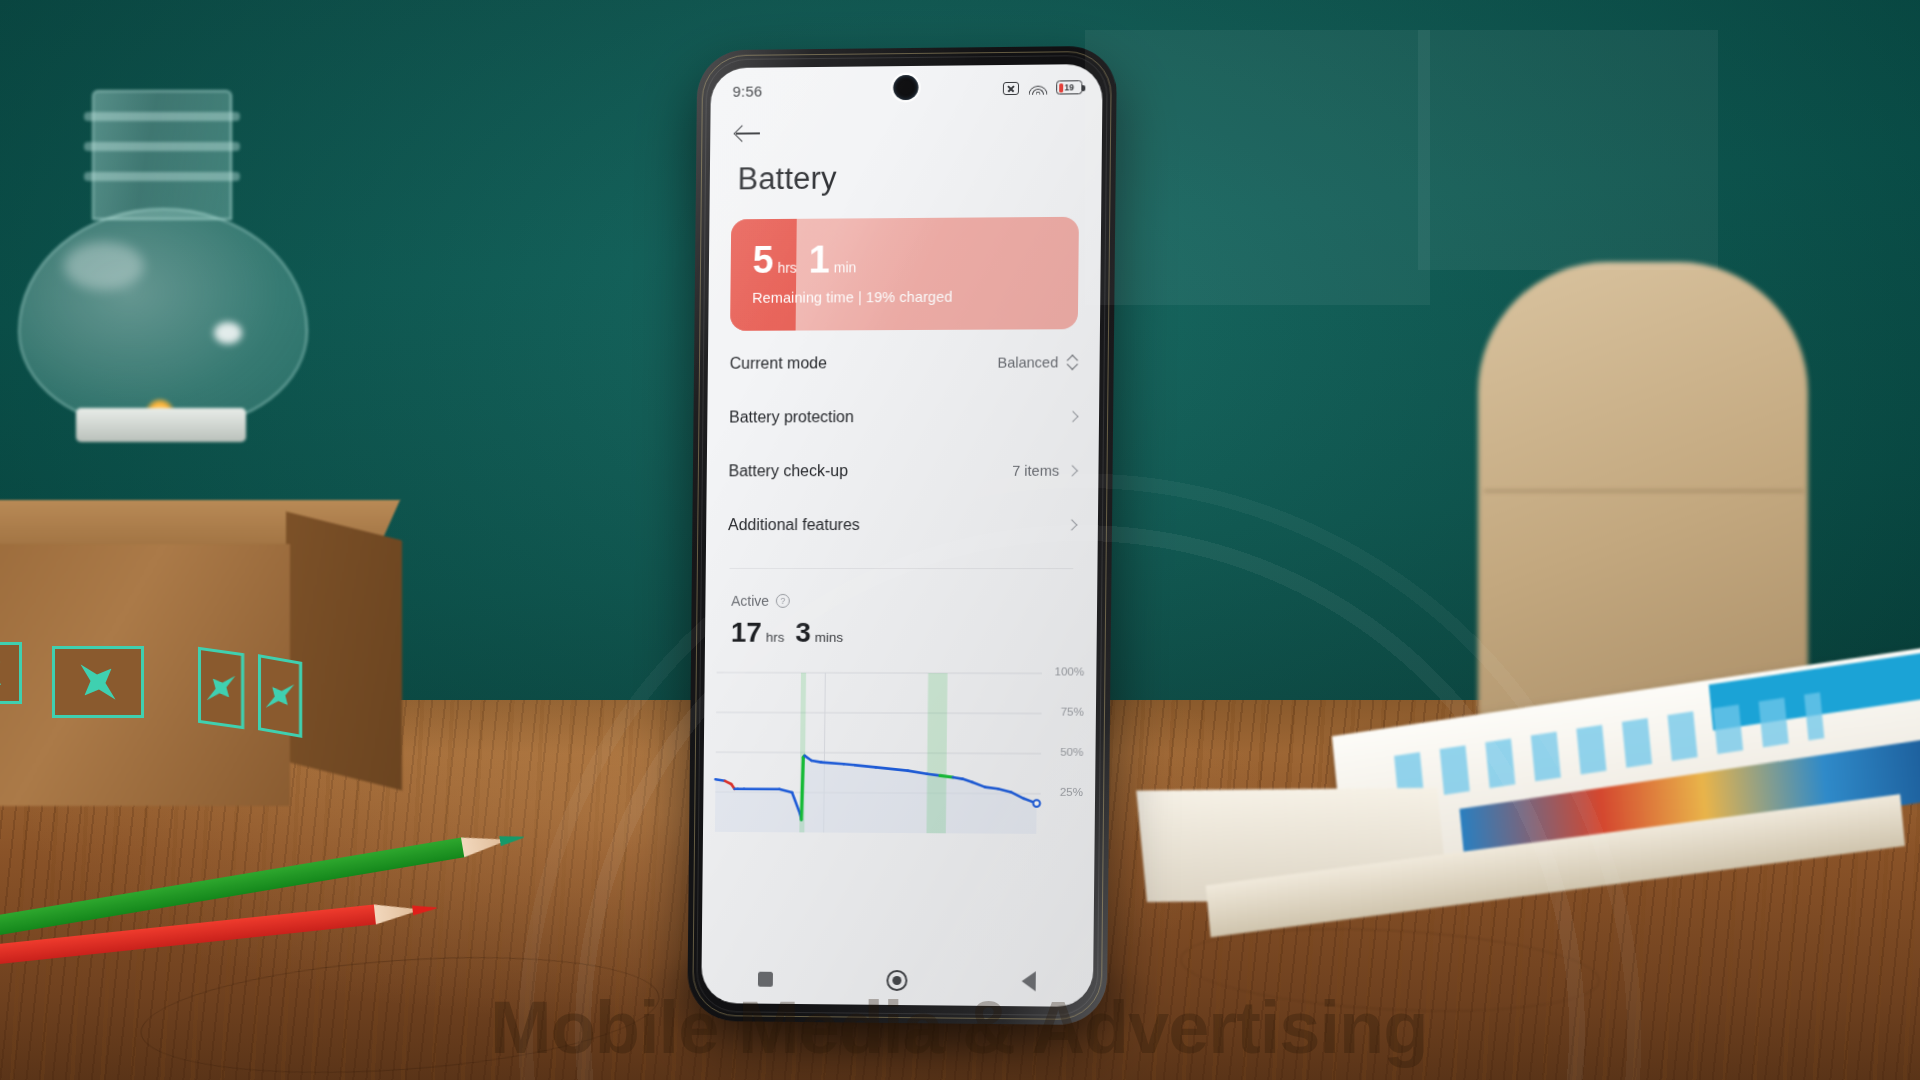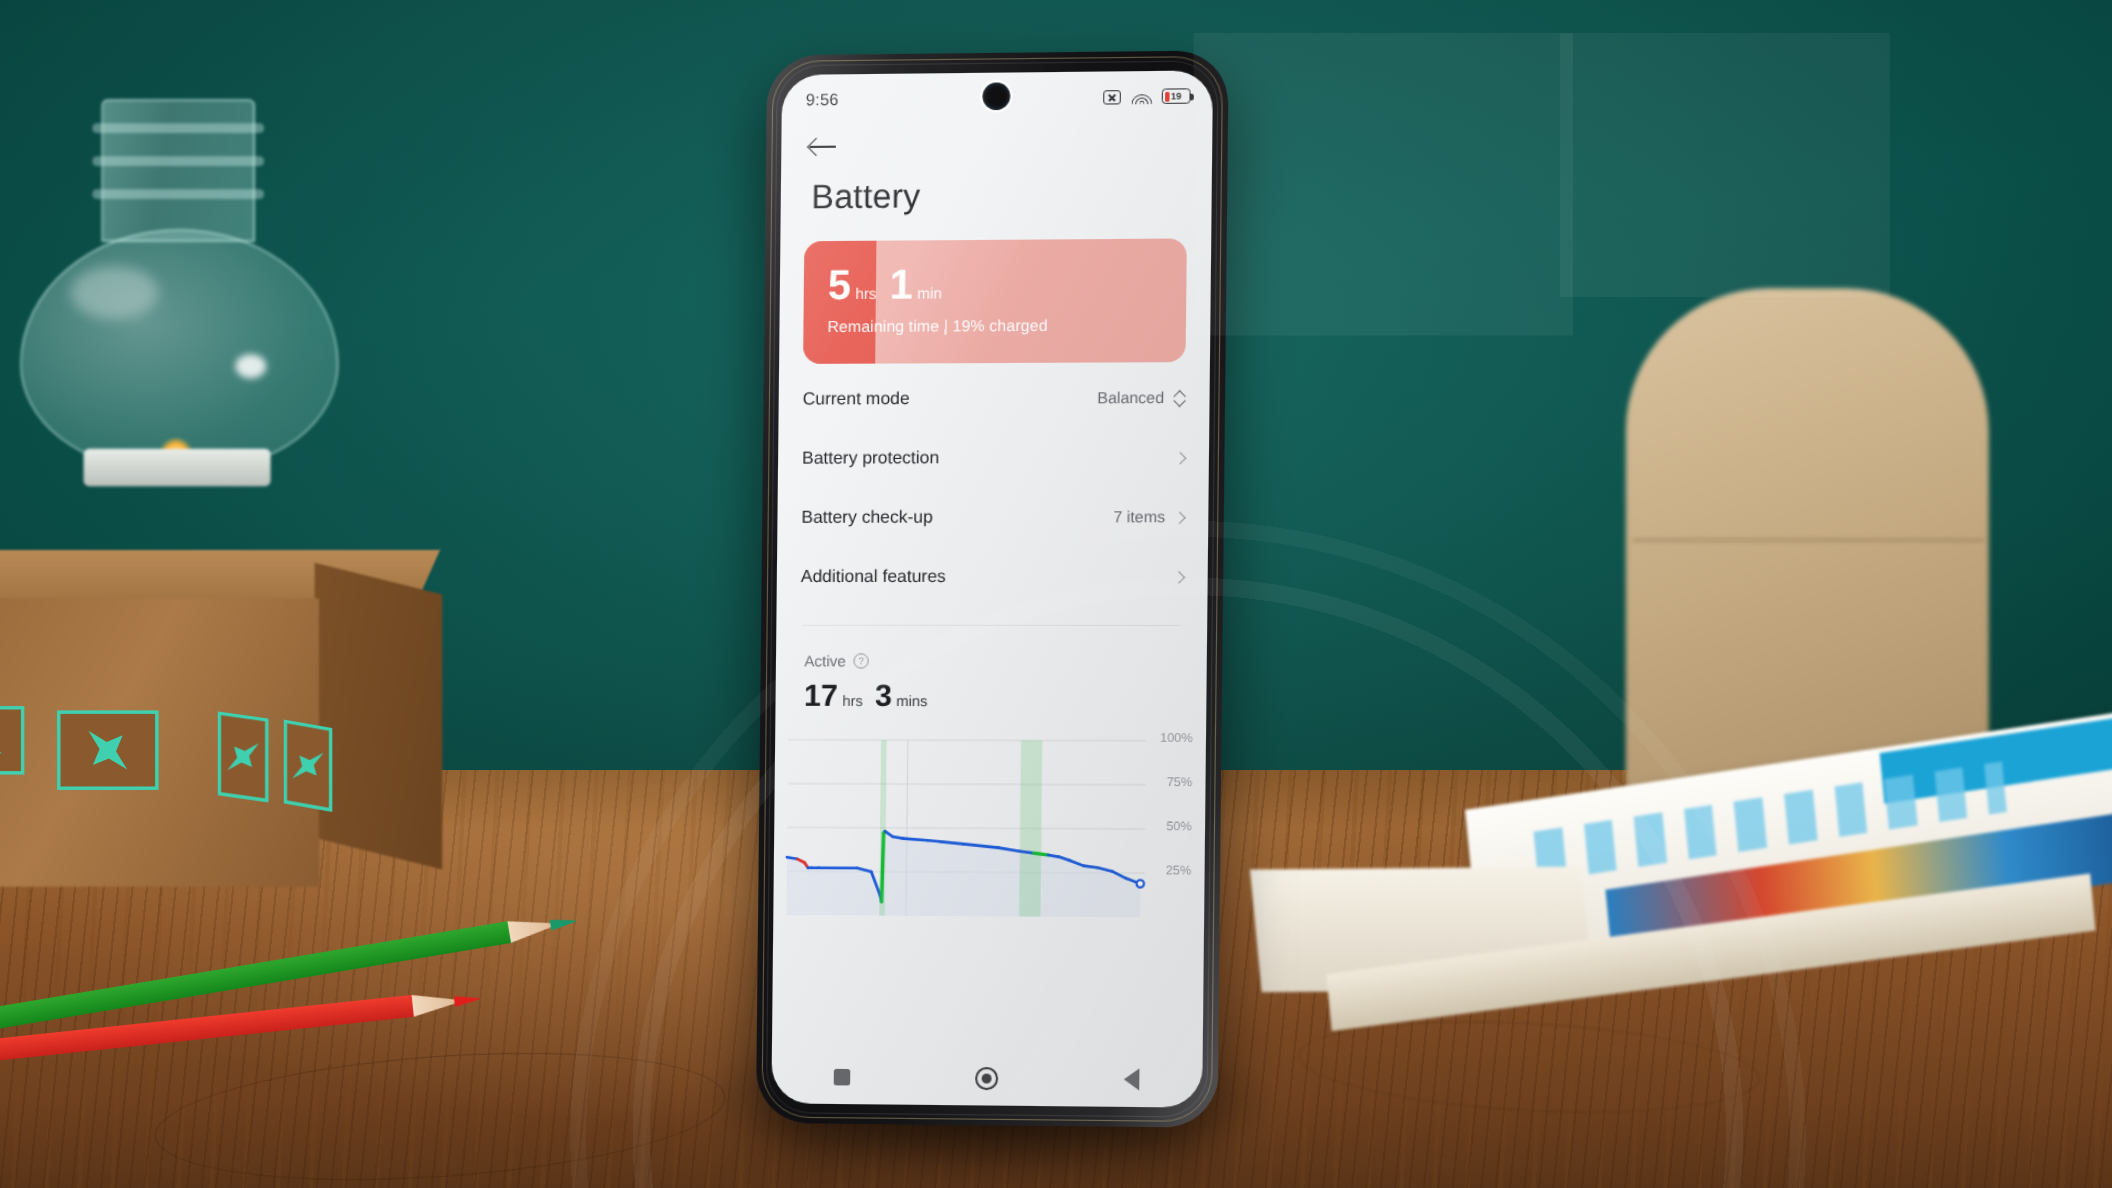--- a/index.html
+++ b/index.html
@@ -629,13 +629,14 @@
     </div>
   </div>
   <div class="glass-glare"></div>
 </div>
 
 <div id="watermark">
   <div class="wm-rect wm-r1"></div>
   <div class="wm-rect wm-r2"></div>
   <div class="wm-arc"></div>
   <div class="wm-arc2"></div>
+  <div class="wm-text">Mobile Media &amp; Advertising</div>
 </div>
 
 </body></html>

